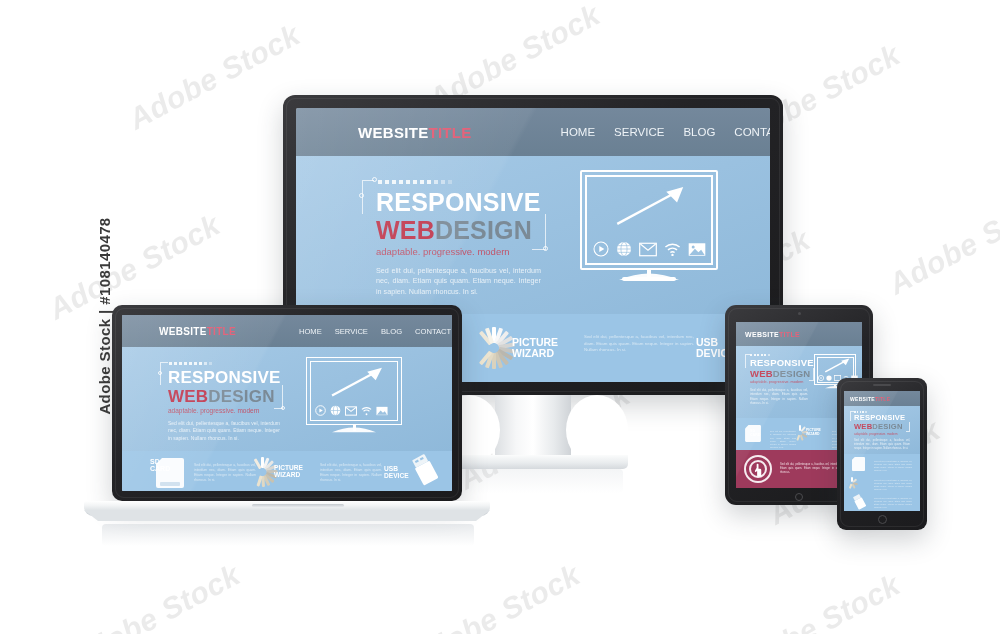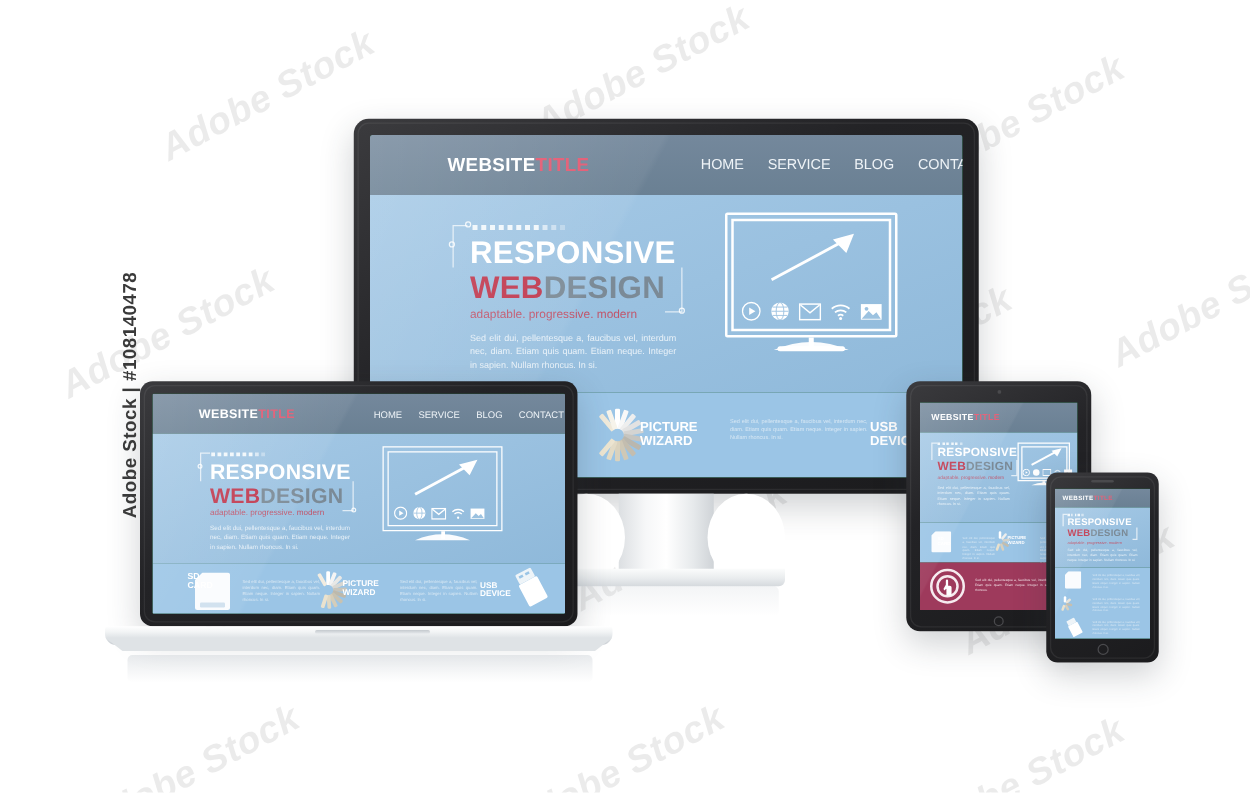--- a/index.html
+++ b/index.html
@@ -42,21 +42,21 @@
     white-space: nowrap;
     transform: rotate(-28deg);
     pointer-events: none;
     letter-spacing: .5px;
   }
 
   
   .screen {
     position: absolute;
     overflow: hidden;
-    background: #14532d;
+    background: #a3a3a3;
   }
   .scr-nav {
     position: absolute;
     left: 0; right: 0; top: 0;
     background: linear-gradient(180deg,#74889c 0%,#6a8093 100%);
     display: flex;
     align-items: center;
   }
   .scr-hero {
     position: absolute;

